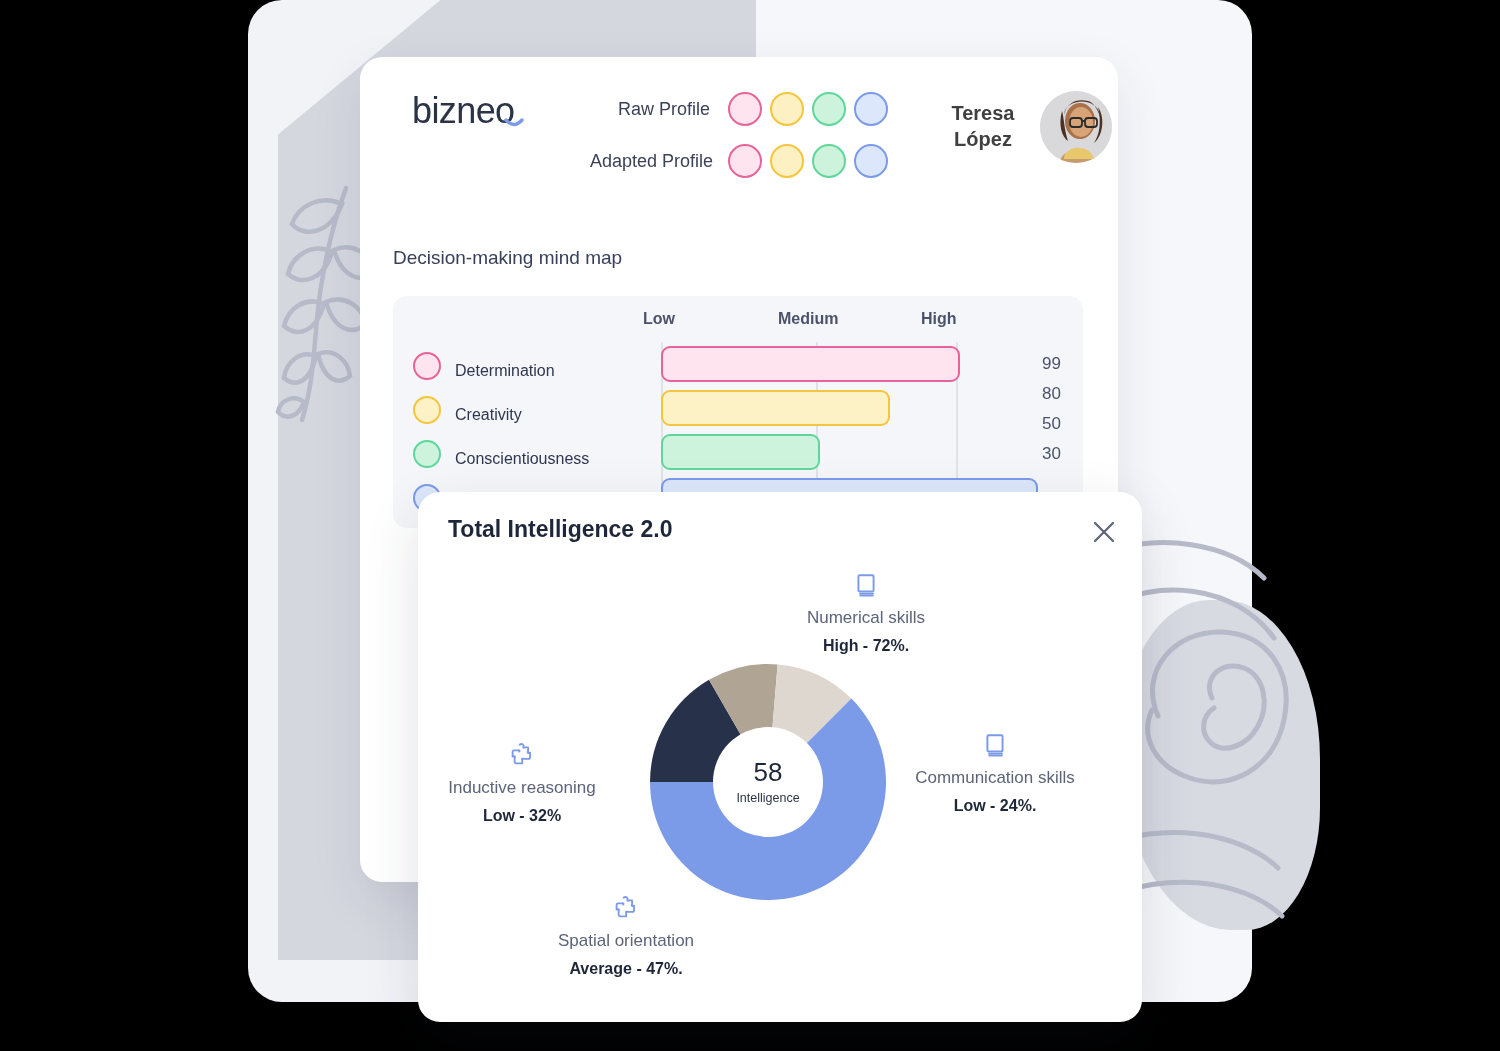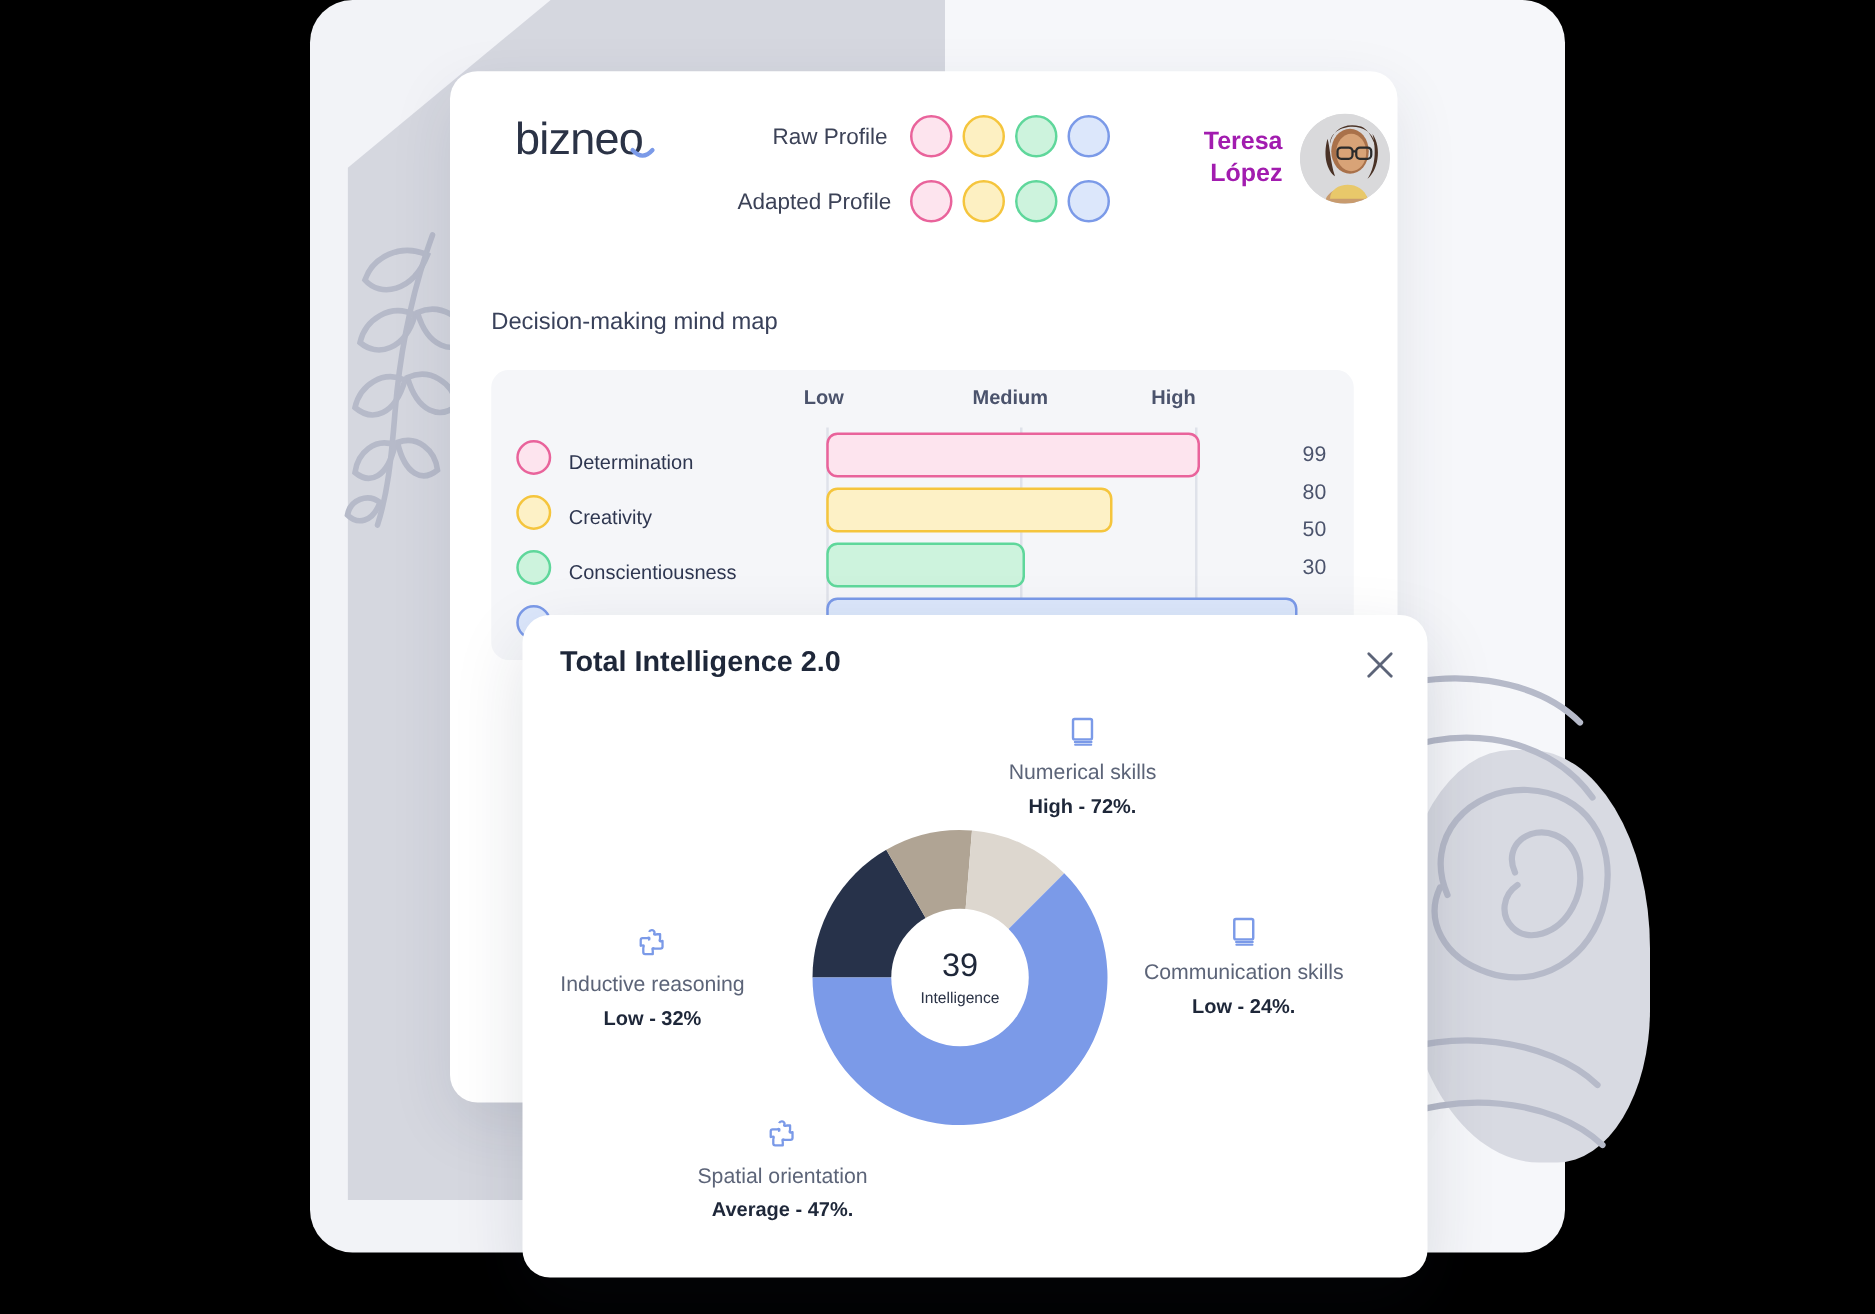--- a/index.html
+++ b/index.html
@@ -63,22 +63,22 @@
     width:34px; height:34px; border-radius:50%;
     border:2.5px solid; margin-right:8px; flex:0 0 auto;
   }
   .dot.pink  { background:#fde4ee; border-color:#e9639b; }
   .dot.yellow{ background:#fdf0c2; border-color:#f5c53d; }
   .dot.green { background:#cdf3dd; border-color:#5fd79b; }
   .dot.blue  { background:#dce7fb; border-color:#7b9ae8; }
 
   #person-block { position:absolute; right:26px; top:34px; display:flex; align-items:center; }
   #person-name {
-    font-size:20px; font-weight:bold; color:#a21caf; line-height:1.28;
-    text-align:right; margin-right:14px; width:86px;
+    font-size:20px; font-weight:bold; color:#404040; line-height:1.28;
+    text-align:center; margin-right:14px; width:86px;
   }
   #avatar {
     width:72px; height:72px; border-radius:50%;
     background:#d9d9db; overflow:hidden; position:relative; flex:0 0 auto;
   }
 
   
   #section-title {
     position:absolute; left:33px; top:190px;
     font-size:19px; color:#39415a;
@@ -317,18 +317,18 @@
       <svg viewBox="0 0 240 240" width="240" height="240">
         <g transform="translate(120,120) rotate(-90)">
           <path d="M0 0 L0 -118 A118 118 0 0 1 102.2 -59 Z" fill="#27324a"></path>
           <path d="M0 0 L102.2 -59 A118 118 0 0 1 117.6 9.6 Z" fill="#b0a494"></path>
           <path d="M0 0 L117.6 9.6 A118 118 0 0 1 83.4 83.4 Z" fill="#ddd7cf"></path>
           <path d="M0 0 L83.4 83.4 A118 118 0 1 1 0 -118 Z" fill="#7b9ae8"></path>
         </g>
         <circle cx="120" cy="120" r="55" fill="#ffffff"></circle>
       </svg>
       <div id="donut-center">
-        <div id="donut-value">39</div>
+        <div id="donut-value">58</div>
         <div id="donut-caption">Intelligence</div>
       </div>
     </div>
   </div>
 </div>
 
 </body></html>

